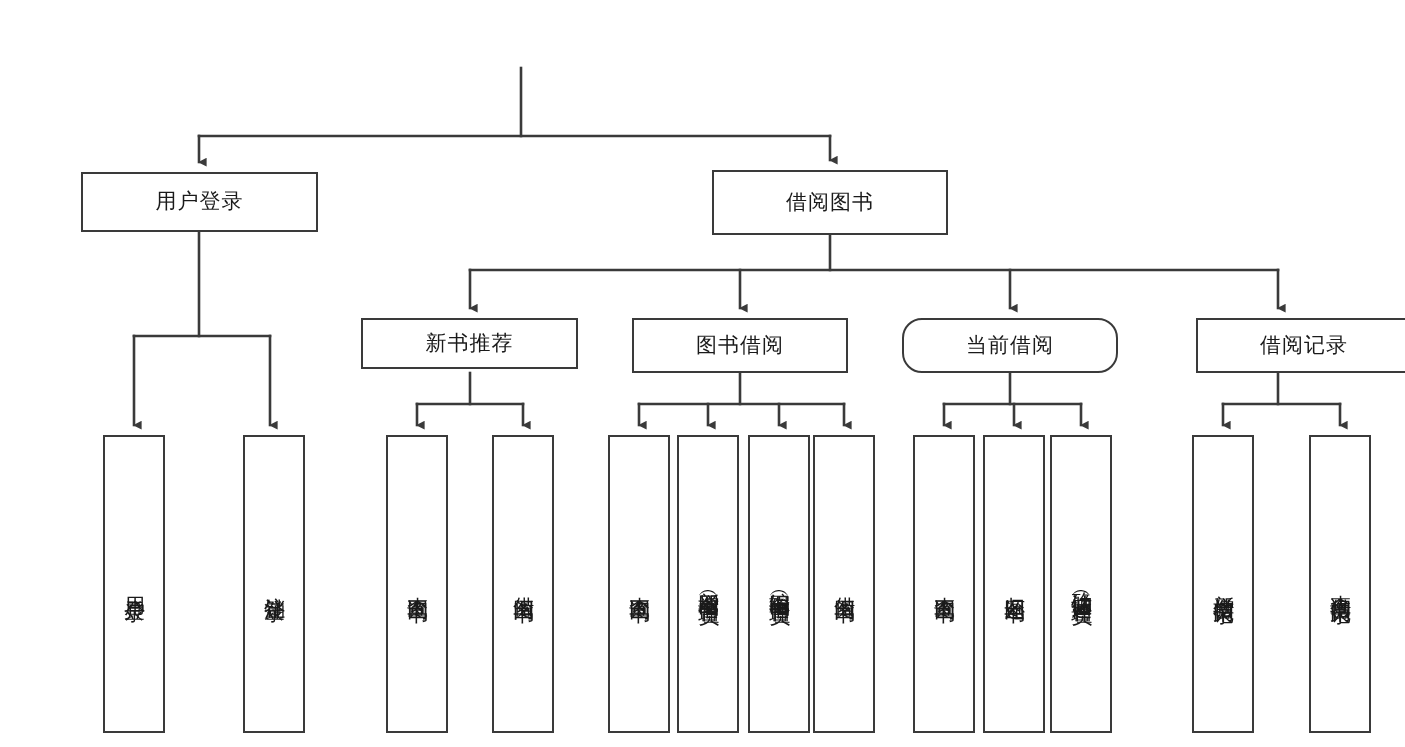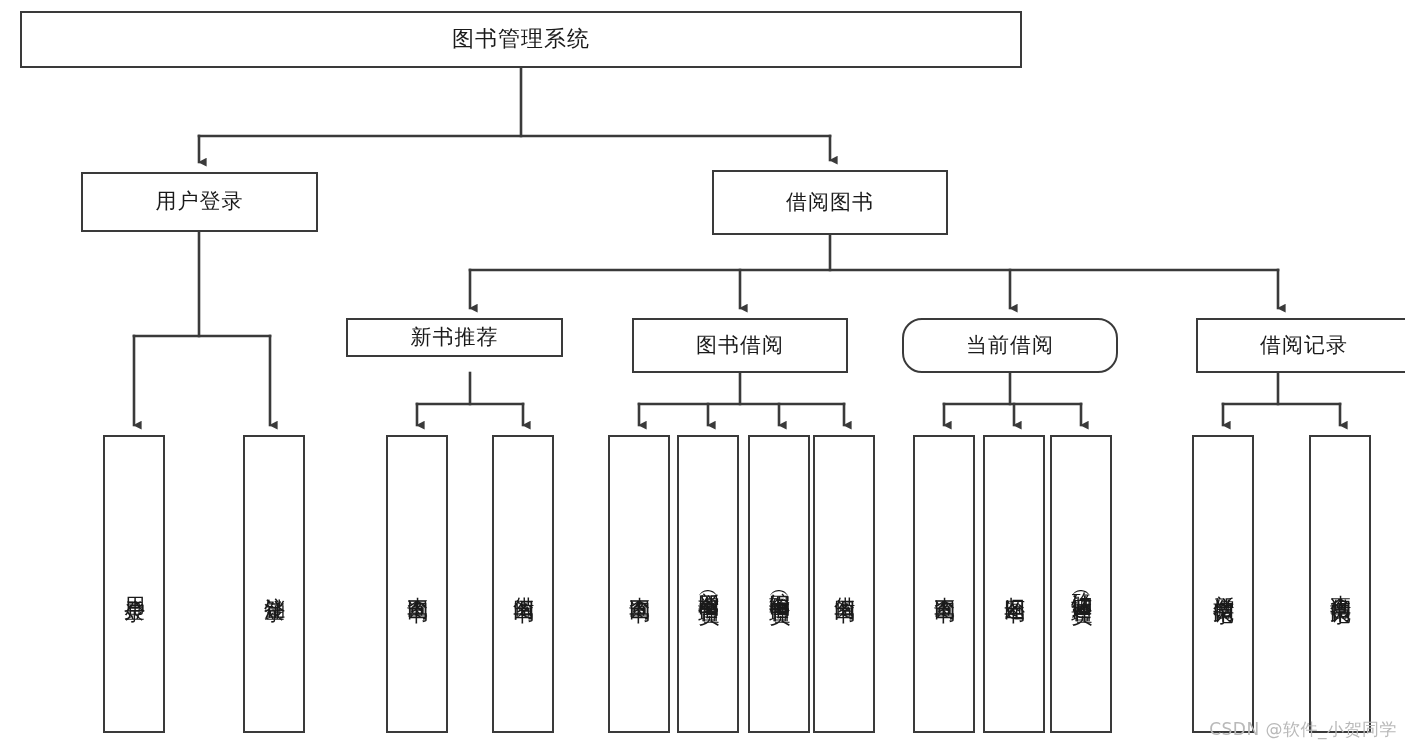--- a/index.html
+++ b/index.html
@@ -114,32 +114,29 @@
       <path d="M1081,404 L1081,425" marker-end="url(#arrow)"></path>
 
       <path d="M1278,373 L1278,404"></path>
       <path d="M1223,404 L1340,404"></path>
       <path d="M1223,404 L1223,425" marker-end="url(#arrow)"></path>
       <path d="M1340,404 L1340,425" marker-end="url(#arrow)"></path>
 
     </g>
   </svg>
 
-  <div class="node root h-text" style="left:20px;top:11px;width:1002px;height:57px;">
-    <span>图书管理系统</span>
-  </div>
 
   <div class="node h-text" style="left:81px;top:172px;width:237px;height:60px;">
     <span>用户登录</span>
   </div>
   <div class="node h-text" style="left:712px;top:170px;width:236px;height:65px;">
     <span>借阅图书</span>
   </div>
 
-  <div class="node h-text" style="left:346px;top:318px;width:217px;height:39px;align-items:center;">
+  <div class="node h-text" style="left:361px;top:318px;width:217px;height:51px;align-items:center;">
     <span>新书推荐</span>
   </div>
   <div class="node h-text" style="left:632px;top:318px;width:216px;height:55px;">
     <span>图书借阅</span>
   </div>
   <div class="node h-text" style="left:902px;top:318px;width:216px;height:55px;border-radius:20px;">
     <span>当前借阅</span>
   </div>
   <div class="node h-text" style="left:1196px;top:318px;width:216px;height:55px;">
     <span>借阅记录</span>
@@ -182,15 +179,14 @@
     <span class="vtext">确认归还（管理员）</span>
   </div>
 
   <div class="node leaf" style="left:1192px;top:435px;width:62px;height:298px;">
     <span class="vtext">新增借阅记录</span>
   </div>
   <div class="node leaf" style="left:1309px;top:435px;width:62px;height:298px;">
     <span class="vtext">查询借阅记录</span>
   </div>
 
-  <div class="watermark">CSDN @软件_小贺同学</div>
 
 </div>
 
 </body></html>

